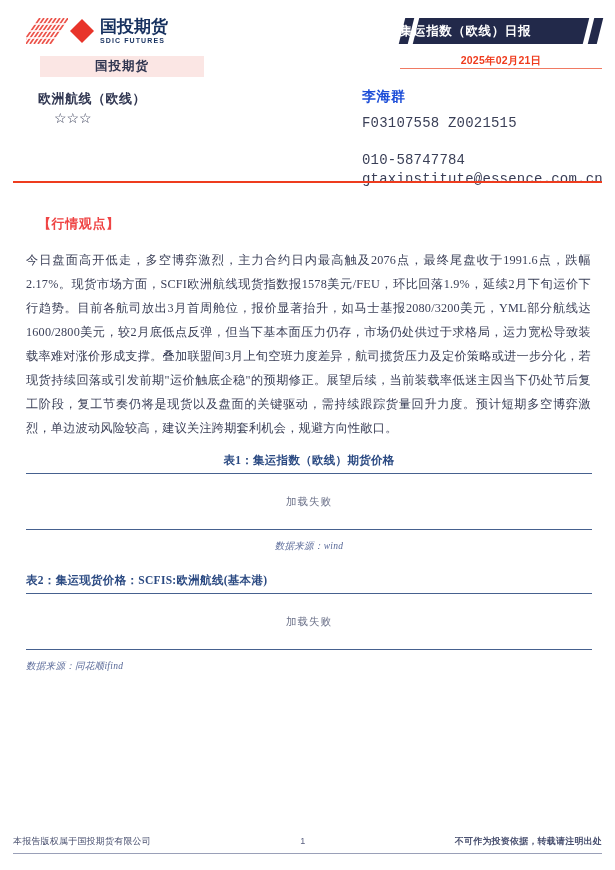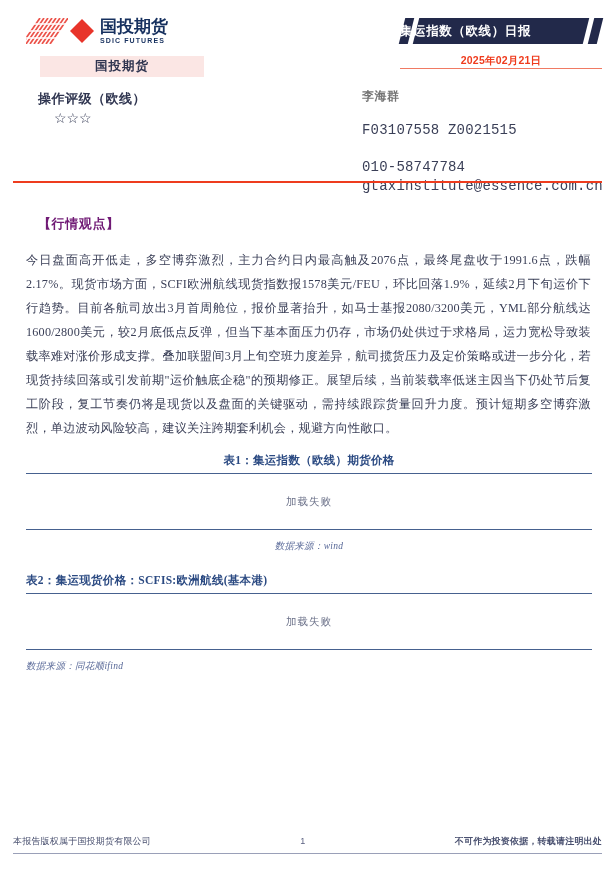--- a/index.html
+++ b/index.html
@@ -174,25 +174,25 @@
   }
 
   .contact {
     position: absolute;
     right: 13px;
     top: 88px;
     width: 240px;
     text-align: left;
   }
   .contact-name {
-    font-size: 12px;
-    font-weight: bold;
-    color: #737373;
+    font-size: 14px;
+    font-weight: bold;
+    color: #1d4ed8;
     letter-spacing: 0.5px;
-    margin-bottom: 16px;
+    margin-bottom: 8px;
   }
   .contact-mono {
     font-family: "Liberation Mono", "DejaVu Sans Mono", monospace;
     font-size: 14px;
     color: #3a3f57;
     letter-spacing: 0.2px;
     line-height: 1.35;
   }
   .contact-gap { height: 18px; }
 
@@ -205,21 +205,21 @@
     background: #ee3c1e;
   }
 
   
   .section-title {
     position: absolute;
     left: 38px;
     top: 215px;
     font-size: 13px;
     font-weight: bold;
-    color: #701a75;
+    color: #ef4444;
     letter-spacing: 0.6px;
   }
 
   .body-text {
     position: absolute;
     left: 26px;
     top: 248px;
     width: 565px;
     font-size: 12.2px;
     line-height: 24px;
@@ -339,21 +339,21 @@
       </div>
       <div class="logo-text">
         <div class="logo-cn">国投期货</div>
         <div class="logo-en">SDIC FUTURES</div>
       </div>
     </div>
 
     <div class="rating-banner">
       <span>国投期货</span>
     </div>
-    <div class="rating-name">操作评级（欧线）</div>
+    <div class="rating-name">欧洲航线（欧线）</div>
     <div class="rating-stars">☆☆☆</div>
 
     <div class="badge">
       <div class="badge-slash left"></div>
       <div class="badge-bar"></div>
       <div class="badge-slash right"></div>
       <div class="badge-label">集运指数（欧线）日报</div>
     </div>
 
     <div class="date-line">

